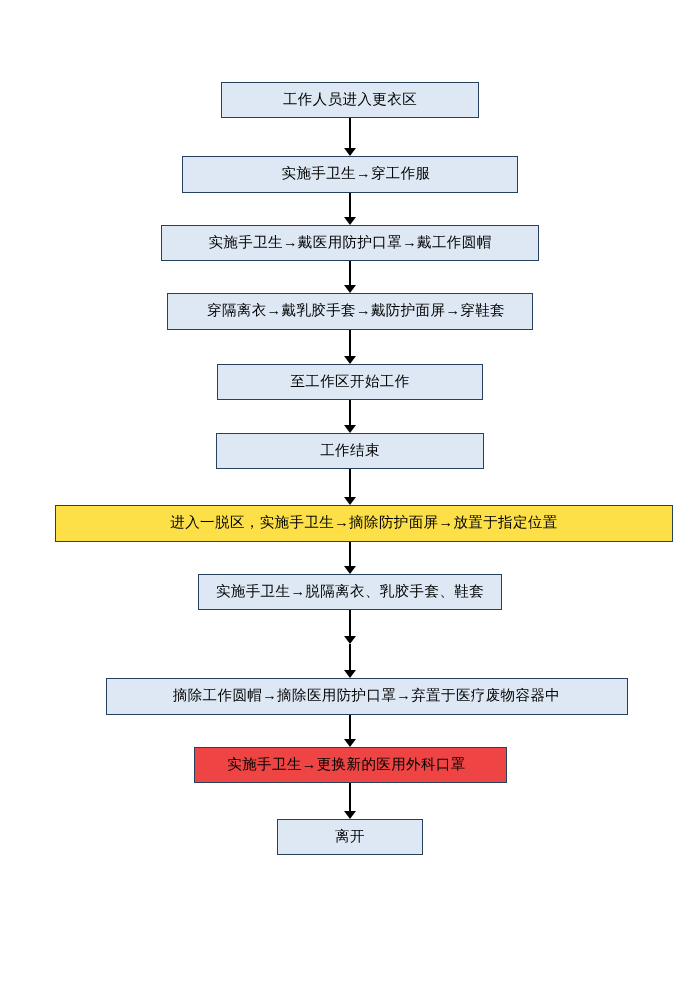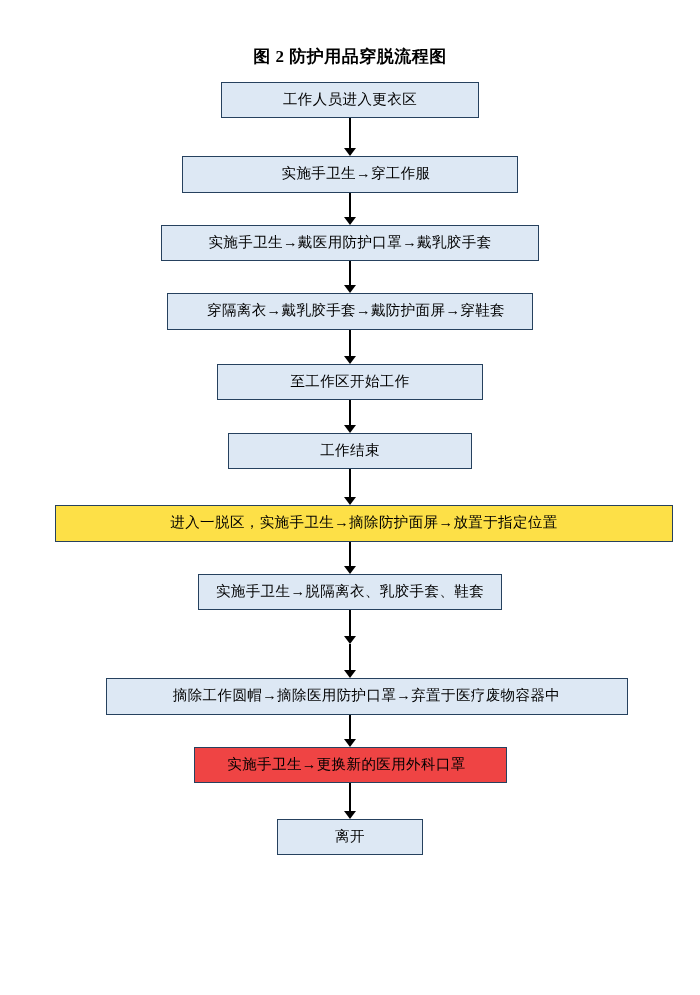--- a/index.html
+++ b/index.html
@@ -77,21 +77,20 @@
     border-left: 6px solid transparent;
     border-right: 6px solid transparent;
     border-top: 8px solid #000;
   }
 </style>
 </head>
 <body>
 
 <div class="page">
 
-  <div class="title">图 2  防护用品穿脱流程图</div>
 
   <div class="flow" id="flow-root">
       <div class="node-wrap">
         <div class="node" style="width: 258px; background: rgb(221, 232, 244); border-color: rgb(38, 65, 94);"><span>工作人员进入更衣区</span></div>
       </div>
       <div class="arrow" style="height: 38px;">
         <div class="arrow-inner" style="height: 38px;">
           <div class="arrow-line" style="height: 31px; background: rgb(0, 0, 0);"></div>
           <div class="arrow-head" style="top: 30px; border-top-color: rgb(0, 0, 0);"></div>
         </div>
@@ -99,21 +98,21 @@
       <div class="node-wrap">
         <div class="node" style="width: 336px; background: rgb(221, 232, 244); border-color: rgb(38, 65, 94); padding-left: 26px;"><span>实施手卫生→穿工作服</span></div>
       </div>
       <div class="arrow" style="height: 32px;">
         <div class="arrow-inner" style="height: 32px;">
           <div class="arrow-line" style="height: 25px; background: rgb(0, 0, 0);"></div>
           <div class="arrow-head" style="top: 24px; border-top-color: rgb(0, 0, 0);"></div>
         </div>
       </div>
       <div class="node-wrap">
-        <div class="node" style="width: 378px; background: rgb(221, 232, 244); border-color: rgb(38, 65, 94);"><span>实施手卫生→戴医用防护口罩→戴乳胶手套</span></div>
+        <div class="node" style="width: 378px; background: rgb(221, 232, 244); border-color: rgb(38, 65, 94);"><span>实施手卫生→戴医用防护口罩→戴工作圆帽</span></div>
       </div>
       <div class="arrow" style="height: 32px;">
         <div class="arrow-inner" style="height: 32px;">
           <div class="arrow-line" style="height: 25px; background: rgb(0, 0, 0);"></div>
           <div class="arrow-head" style="top: 24px; border-top-color: rgb(0, 0, 0);"></div>
         </div>
       </div>
       <div class="node-wrap">
         <div class="node" style="width: 366px; background: rgb(221, 232, 244); border-color: rgb(38, 65, 94); padding-left: 26px;"><span>穿隔离衣→戴乳胶手套→戴防护面屏→穿鞋套</span></div>
       </div>
@@ -126,21 +125,21 @@
       <div class="node-wrap">
         <div class="node" style="width: 266px; background: rgb(221, 232, 244); border-color: rgb(38, 65, 94);"><span>至工作区开始工作</span></div>
       </div>
       <div class="arrow" style="height: 33px;">
         <div class="arrow-inner" style="height: 33px;">
           <div class="arrow-line" style="height: 26px; background: rgb(0, 0, 0);"></div>
           <div class="arrow-head" style="top: 25px; border-top-color: rgb(0, 0, 0);"></div>
         </div>
       </div>
       <div class="node-wrap">
-        <div class="node" style="width: 244px; background: rgb(221, 232, 244); border-color: rgb(38, 65, 94);"><span>工作结束</span></div>
+        <div class="node" style="width: 268px; background: rgb(221, 232, 244); border-color: rgb(38, 65, 94);"><span>工作结束</span></div>
       </div>
       <div class="arrow" style="height: 36px;">
         <div class="arrow-inner" style="height: 36px;">
           <div class="arrow-line" style="height: 29px; background: rgb(0, 0, 0);"></div>
           <div class="arrow-head" style="top: 28px; border-top-color: rgb(0, 0, 0);"></div>
         </div>
       </div>
       <div class="node-wrap">
         <div class="node" style="width: 618px; background: #fde047; border-color: rgb(38, 65, 94); margin-left: 28px;"><span>进入一脱区，实施手卫生→摘除防护面屏→放置于指定位置</span></div>
       </div>

